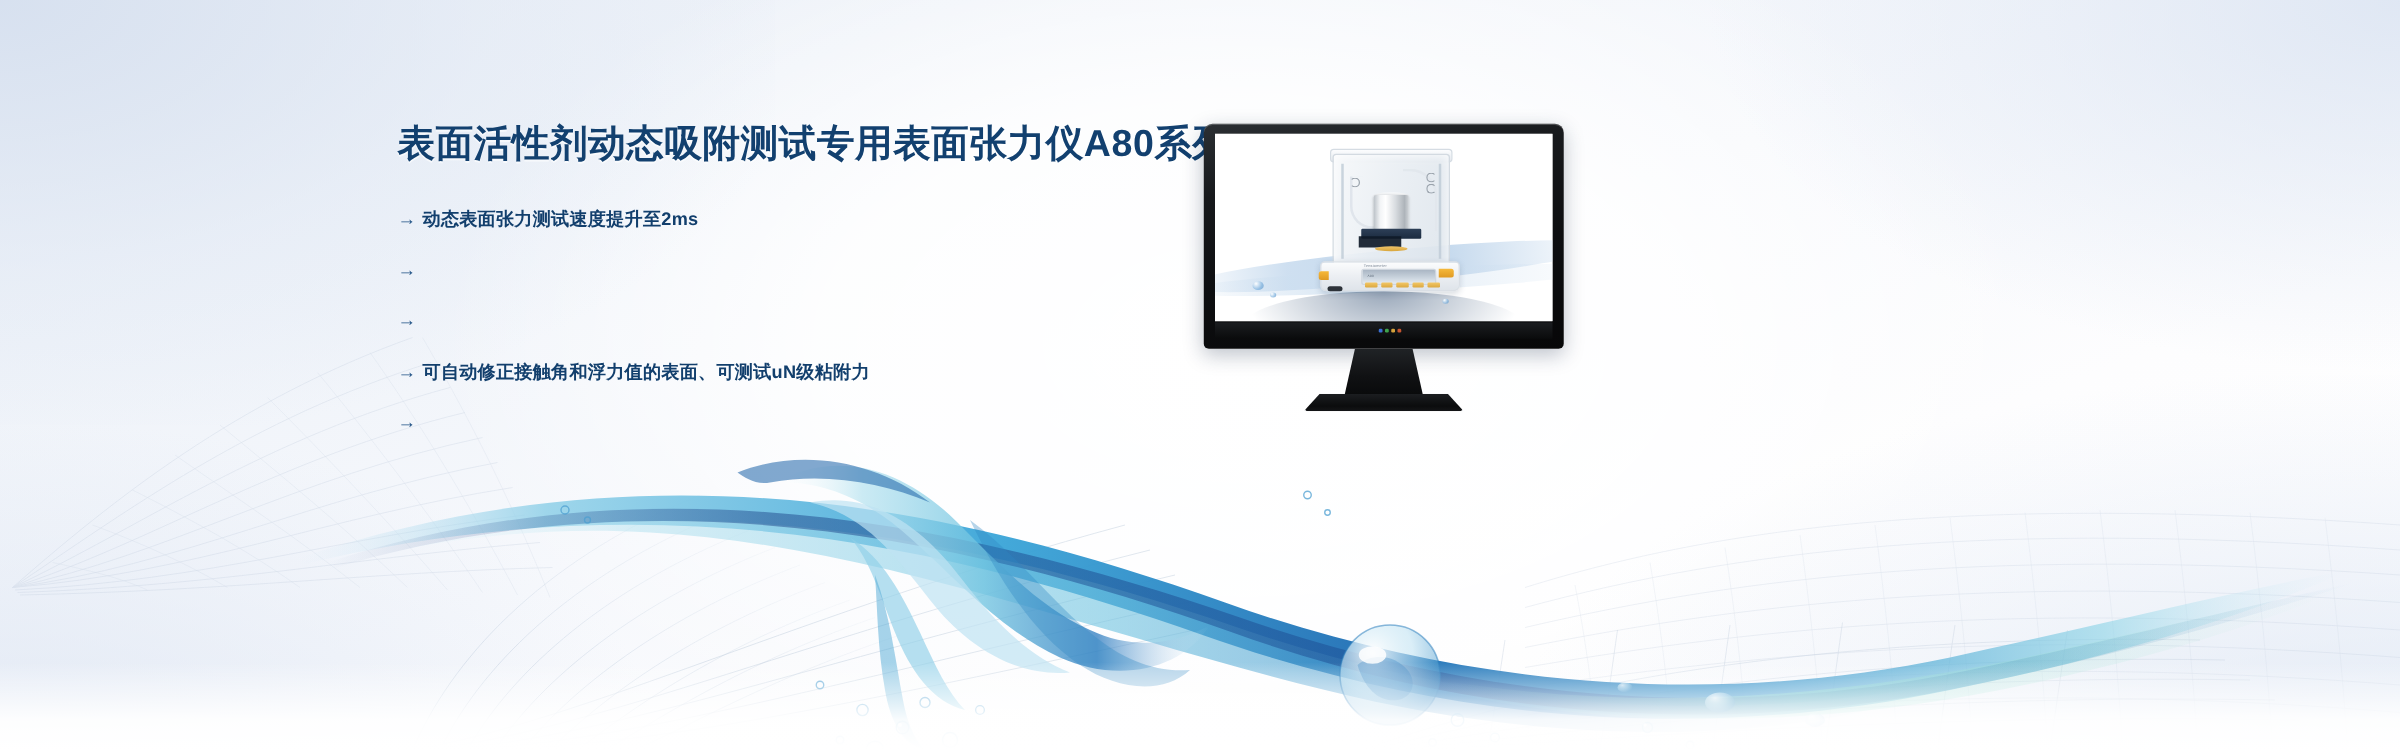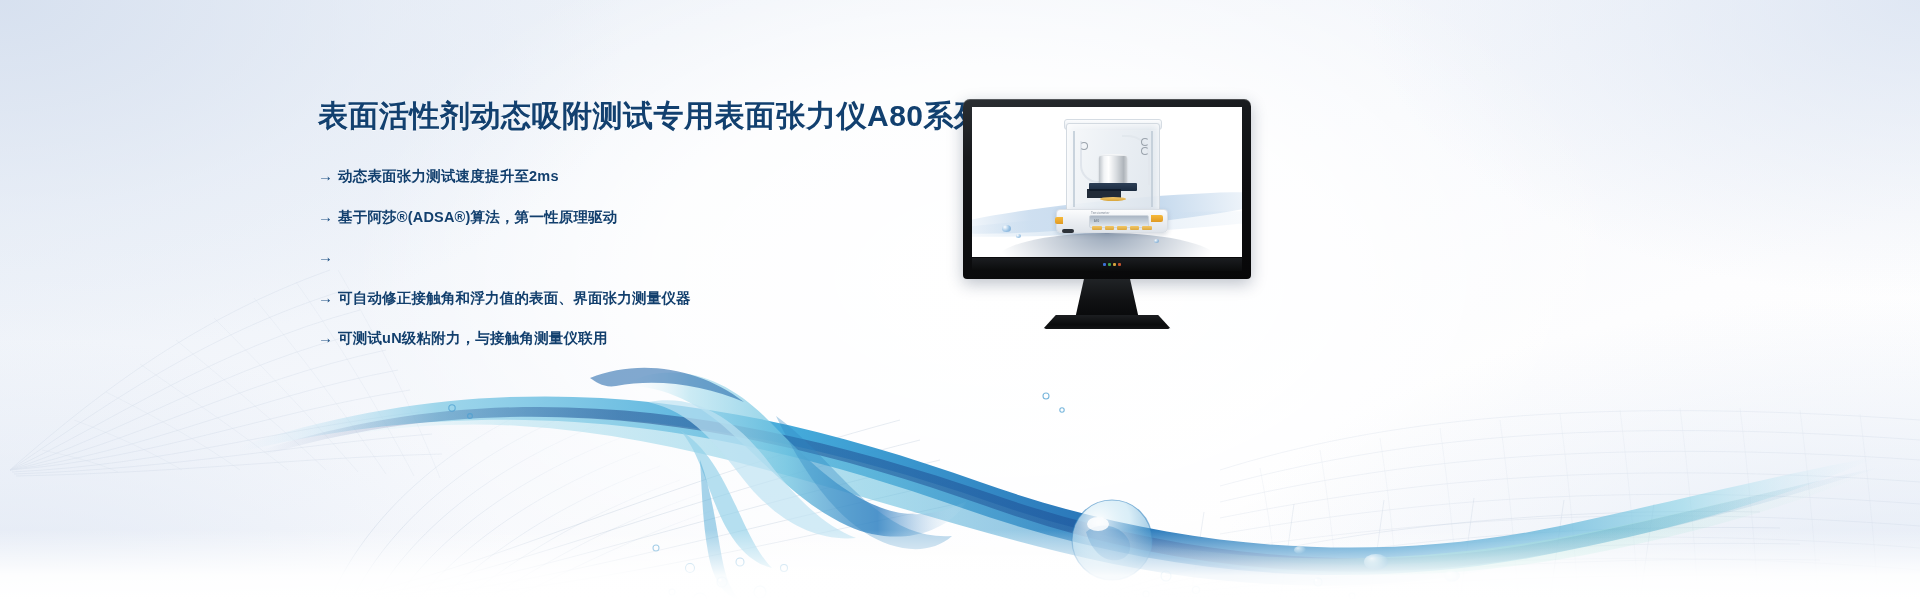--- a/index.html
+++ b/index.html
@@ -221,32 +221,30 @@
 
   <div id="textblock">
     <h1 id="page-title">表面活性剂动态吸附测试专用表面张力仪A80系列</h1>
     <ul id="bullets">
       <li>
         <span class="arrow">→</span>
         <span>动态表面张力测试速度提升至2ms</span>
       </li>
       <li>
         <span class="arrow">→</span>
-        <span>基于阿莎®(ADSA®)算法，第一性原理驱动</span>
       </li>
       <li>
         <span class="arrow">→</span>
       </li>
       <li>
         <span class="arrow">→</span>
-        <span>可自动修正接触角和浮力值的表面、界面张力测量仪器</span>
+        <span>可自动修正接触角和浮力值的表面、可测试uN级粘附力</span>
       </li>
       <li>
         <span class="arrow">→</span>
-        <span>可测试uN级粘附力，与接触角测量仪联用</span>
       </li>
     </ul>
   </div>
 
   <div id="monitor">
     <div class="mon-bezel">
       <div class="mon-screen">
         <div class="scene-bg"></div>
         <div class="scene-ribbon"></div>
         <div class="scene-ribbon2"></div>

